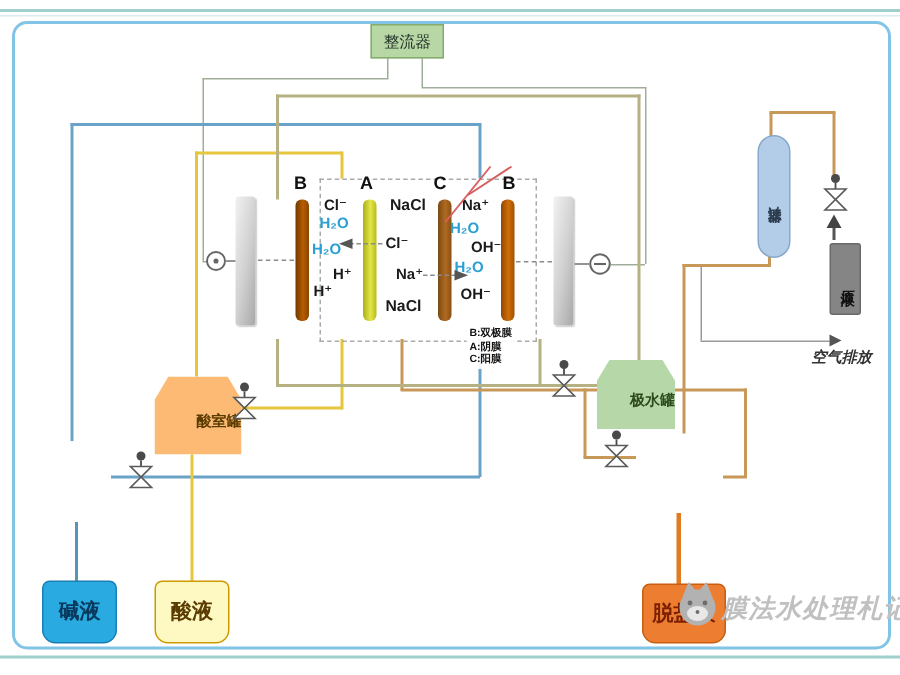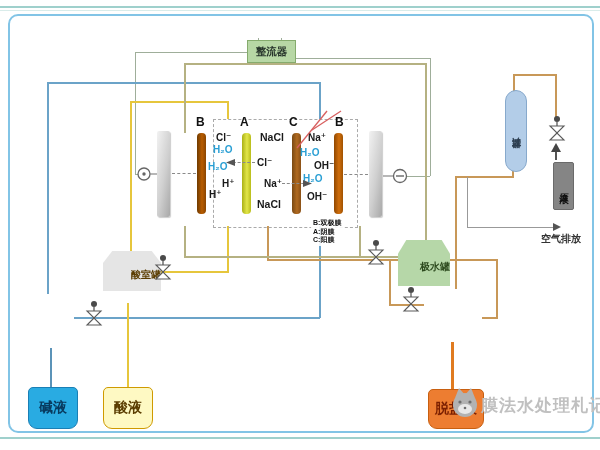--- a/index.html
+++ b/index.html
@@ -1,20 +1,20 @@
 <!DOCTYPE html>
 <html><head>
 <meta charset="utf-8">
 <style>
   html,body{margin:0;padding:0;background:#fff;}
   #canvas{position:relative;width:600px;height:450px;background:#fff;overflow:hidden;
     font-family:"Liberation Sans","DejaVu Sans",sans-serif;}
   .ln{position:absolute;display:block;}
   .dln{position:absolute;height:0;border-top:1px dashed #8a8a8a;}
-  .t{position:absolute;white-space:nowrap;line-height:1;}
+  .t{position:absolute;white-space:nowrap;line-height:1;font-style:italic;}
   .tank{position:absolute;display:flex;align-items:center;justify-content:flex-end;
     clip-path:polygon(0% 30%,16% 0%,84% 0%,100% 30%,100% 100%,0% 100%);
     font-weight:bold;font-size:10px;padding-top:8px;box-sizing:border-box;}
   .obox{position:absolute;display:flex;align-items:center;justify-content:center;
     border-radius:5px 5px 9px 9px;font-weight:bold;font-size:14px;}
   .memb{position:absolute;width:9px;height:81px;border-radius:4px;}
   .electrode{position:absolute;width:13px;height:86px;border-radius:2px;
     background:linear-gradient(100deg,#f2f2f2 0%,#cfcfcf 55%,#a8a8a8 100%);
     box-shadow:1px 1px 1px rgba(0,0,0,.2);}
   .mlabel{position:absolute;font-weight:bold;font-size:12px;color:#111;}
@@ -115,35 +115,35 @@
   <span class="ion water" style="left:303px;top:173px;">H₂O</span>
   <span class="ion" style="left:307px;top:191px;">OH⁻</span>
 
   <div style="position:absolute;left:311px;top:218px;background:rgba(255,255,255,.9);padding:1px 2px;font-size:7px;font-weight:bold;color:#111;line-height:8.5px;">
     <div>B:双极膜</div>
     <div>A:阴膜</div>
     <div>C:阳膜</div>
   </div>
 
 
-  <div style="position:absolute;left:247px;top:16px;width:47px;height:21px;background:#b7d7a5;border:1px solid #85ab6d;display:flex;align-items:center;justify-content:center;font-size:10.5px;font-weight:bold;color:#26332a;margin-top:24px;">
+  <div style="position:absolute;left:247px;top:16px;width:47px;height:21px;background:#b7d7a5;border:1px solid #85ab6d;display:flex;align-items:center;justify-content:center;font-size:10.5px;font-weight:normal;color:#26332a;">
     <span>整流器</span>
   </div>
 
   <div style="position:absolute;left:505px;top:90px;width:20px;height:80px;background:#b3cde8;border:1px solid #87a9cc;border-radius:11px;display:flex;align-items:center;justify-content:center;">
     <span style="writing-mode:vertical-rl;text-orientation:upright;font-size:9px;font-weight:bold;color:#2c3e50;letter-spacing:1px;">过滤器</span>
   </div>
 
   <div style="position:absolute;left:553px;top:162px;width:19px;height:46px;background:#858585;border:1px solid #6a6a6a;border-radius:2px;display:flex;align-items:center;justify-content:center;">
     <span style="writing-mode:vertical-rl;text-orientation:upright;font-size:9.5px;font-weight:bold;color:#101010;">原液</span>
   </div>
 
   <span class="t" style="left:541px;top:234px;font-size:10px;font-weight:bold;color:#333;">空气排放</span>
 
-  <div class="tank" style="left:103px;top:251px;width:58px;height:40px;background:#e5e5e5;color:#5a3c00;filter:drop-shadow(0 0 1px #cf9a00);padding-left:20px;">
+  <div class="tank" style="left:103px;top:251px;width:58px;height:52px;background:#fdba74;color:#5a3c00;filter:drop-shadow(0 0 1px #cf9a00);padding-left:20px;">
     <span>酸室罐</span>
   </div>
   <div class="tank" style="left:398px;top:240px;width:52px;height:46px;background:#b6d7a8;color:#2d4a1e;filter:drop-shadow(0 0 1px #76a35f);">
     <span>极水罐</span>
   </div>
 
   <div class="obox" style="left:28px;top:387px;width:48px;height:40px;background:#29abe2;border:1px solid #1a7fb5;color:#083a5e;">
     <span>碱液</span>
   </div>
   <div class="obox" style="left:103px;top:387px;width:48px;height:40px;background:#fef9c3;border:1px solid #cf9a00;color:#5a3c00;">

